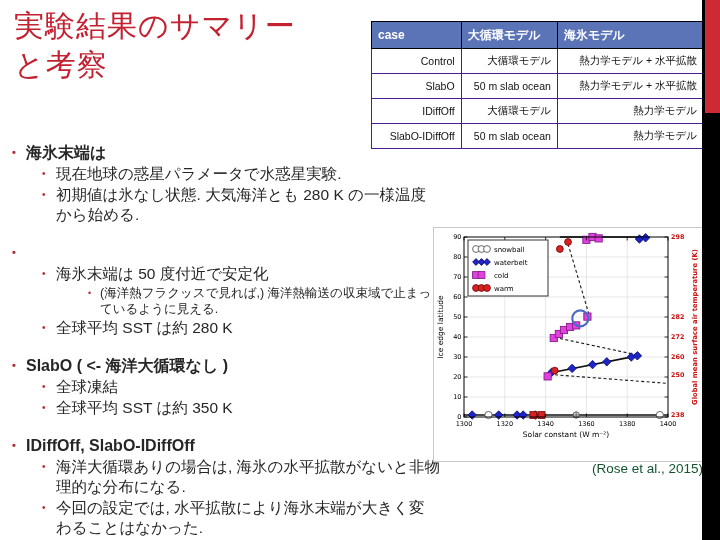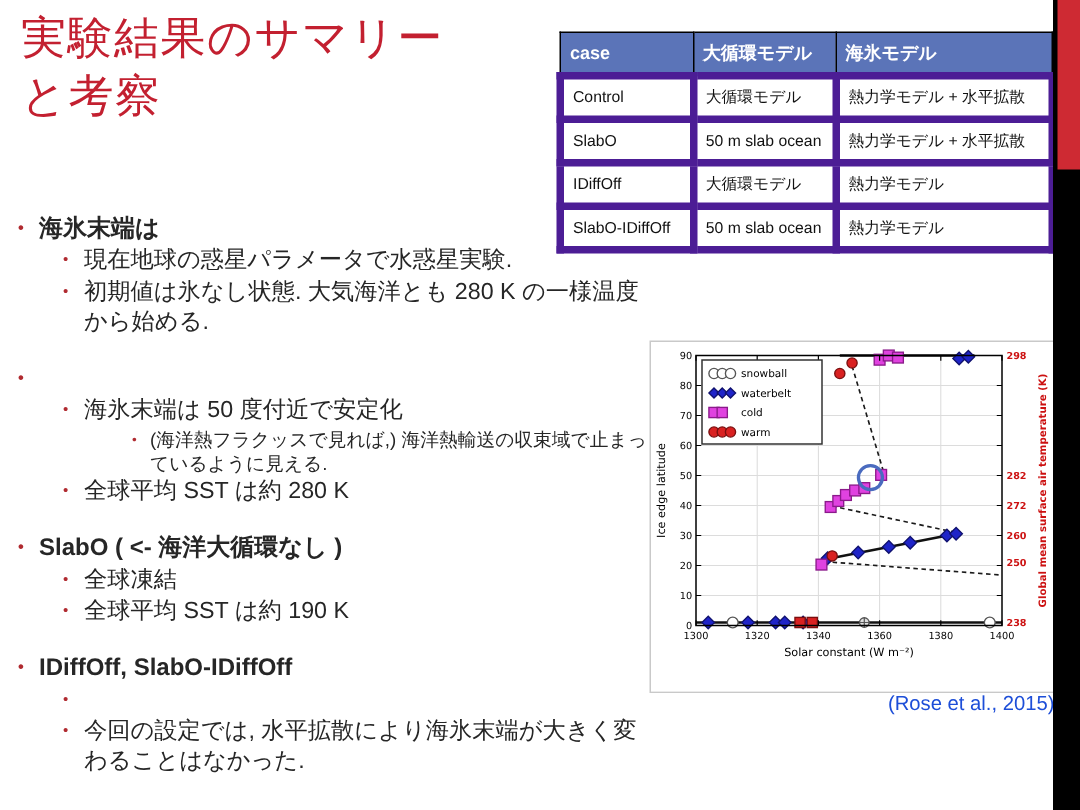--- a/index.html
+++ b/index.html
@@ -9,37 +9,37 @@
   .black-strip{position:absolute;left:702px;top:0;width:18px;height:540px;background:#000;}
   .red-bar{position:absolute;left:705px;top:0;width:15px;height:113px;background:#CE2A33;}
   
   .title{position:absolute;left:14px;top:6px;width:350px;color:#C32030;
          font-size:30px;line-height:39px;letter-spacing:1px;font-weight:500;}
   
   .case-table{position:absolute;left:371px;top:21px;width:333px;border-collapse:collapse;
               font-size:10.5px;background:#fff;}
   .case-table th{background:#5B74B8;color:#fff;font-size:12px;font-weight:bold;text-align:left;
                  padding:4px 6px;border:1px solid #000;height:18px;}
-  .case-table td{border:5px solid #4c1d95;padding:4px 6px;height:16px;color:#111;}
+  .case-table td{border:1px solid #4c1d95;padding:4px 6px;height:16px;color:#111;text-align:right;}
   
   .bullets{position:absolute;left:12px;top:140px;width:428px;list-style:none;margin:0;padding:0;}
   .bullets li{display:flex;align-items:flex-start;}
   .bullets .dot{color:#B02A30;flex:0 0 auto;}
   .lv1{padding-left:0;font-weight:bold;font-size:16px;line-height:21px;margin-top:2px;}
   .lv1 .dot{width:14px;font-size:11px;line-height:21px;}
   .lv2{padding-left:30px;font-size:15.5px;line-height:20px;margin-top:1px;}
   .lv2 .dot{width:14px;font-size:10px;line-height:20px;}
   .lv3{padding-left:76px;font-size:12.5px;line-height:16px;margin-top:1px;}
   .lv3 .dot{width:12px;font-size:9px;line-height:16px;}
   .gap{margin-top:17px;}
   
   .figure{position:absolute;left:433px;top:227px;width:272px;height:233px;
           border:1px solid #c9c9c9;background:#fff;box-sizing:content-box;}
   .citation{position:absolute;left:433px;top:461px;width:270px;text-align:right;
-            font-size:13.5px;color:#1d4ed8;}
+            font-size:13.5px;color:#14532d;}
 </style>
 </head>
 <body>
 
 <div class="page">
 
   <div class="title">
     <div>実験結果のサマリー</div>
     <div>と考察</div>
   </div>
@@ -107,28 +107,29 @@
       <li class="lv1 gap">
         <span class="dot">•</span>
         <span>SlabO ( &lt;- 海洋大循環なし )</span>
       </li>
       <li class="lv2">
         <span class="dot">•</span>
         <span>全球凍結</span>
       </li>
       <li class="lv2">
         <span class="dot">•</span>
-        <span>全球平均 SST は約 190 K</span>
+        <span>全球平均 SST は約 350 K</span>
       </li>
       <li class="lv1 gap">
         <span class="dot">•</span>
         <span>IDiffOff, SlabO-IDiffOff</span>
       </li>
       <li class="lv2">
         <span class="dot">•</span>
+        <span>海洋大循環ありの場合は, 海氷の水平拡散がないと非物理的な分布になる.</span>
       </li>
       <li class="lv2">
         <span class="dot">•</span>
         <span>今回の設定では, 水平拡散により海氷末端が大きく変わることはなかった.</span>
       </li>
     </ul>
 
   <div class="figure">
     <svg id="chart" width="272" height="233" viewBox="0 0 272 233">
         <rect x="0" y="0" width="272" height="233" fill="#ffffff"></rect>

